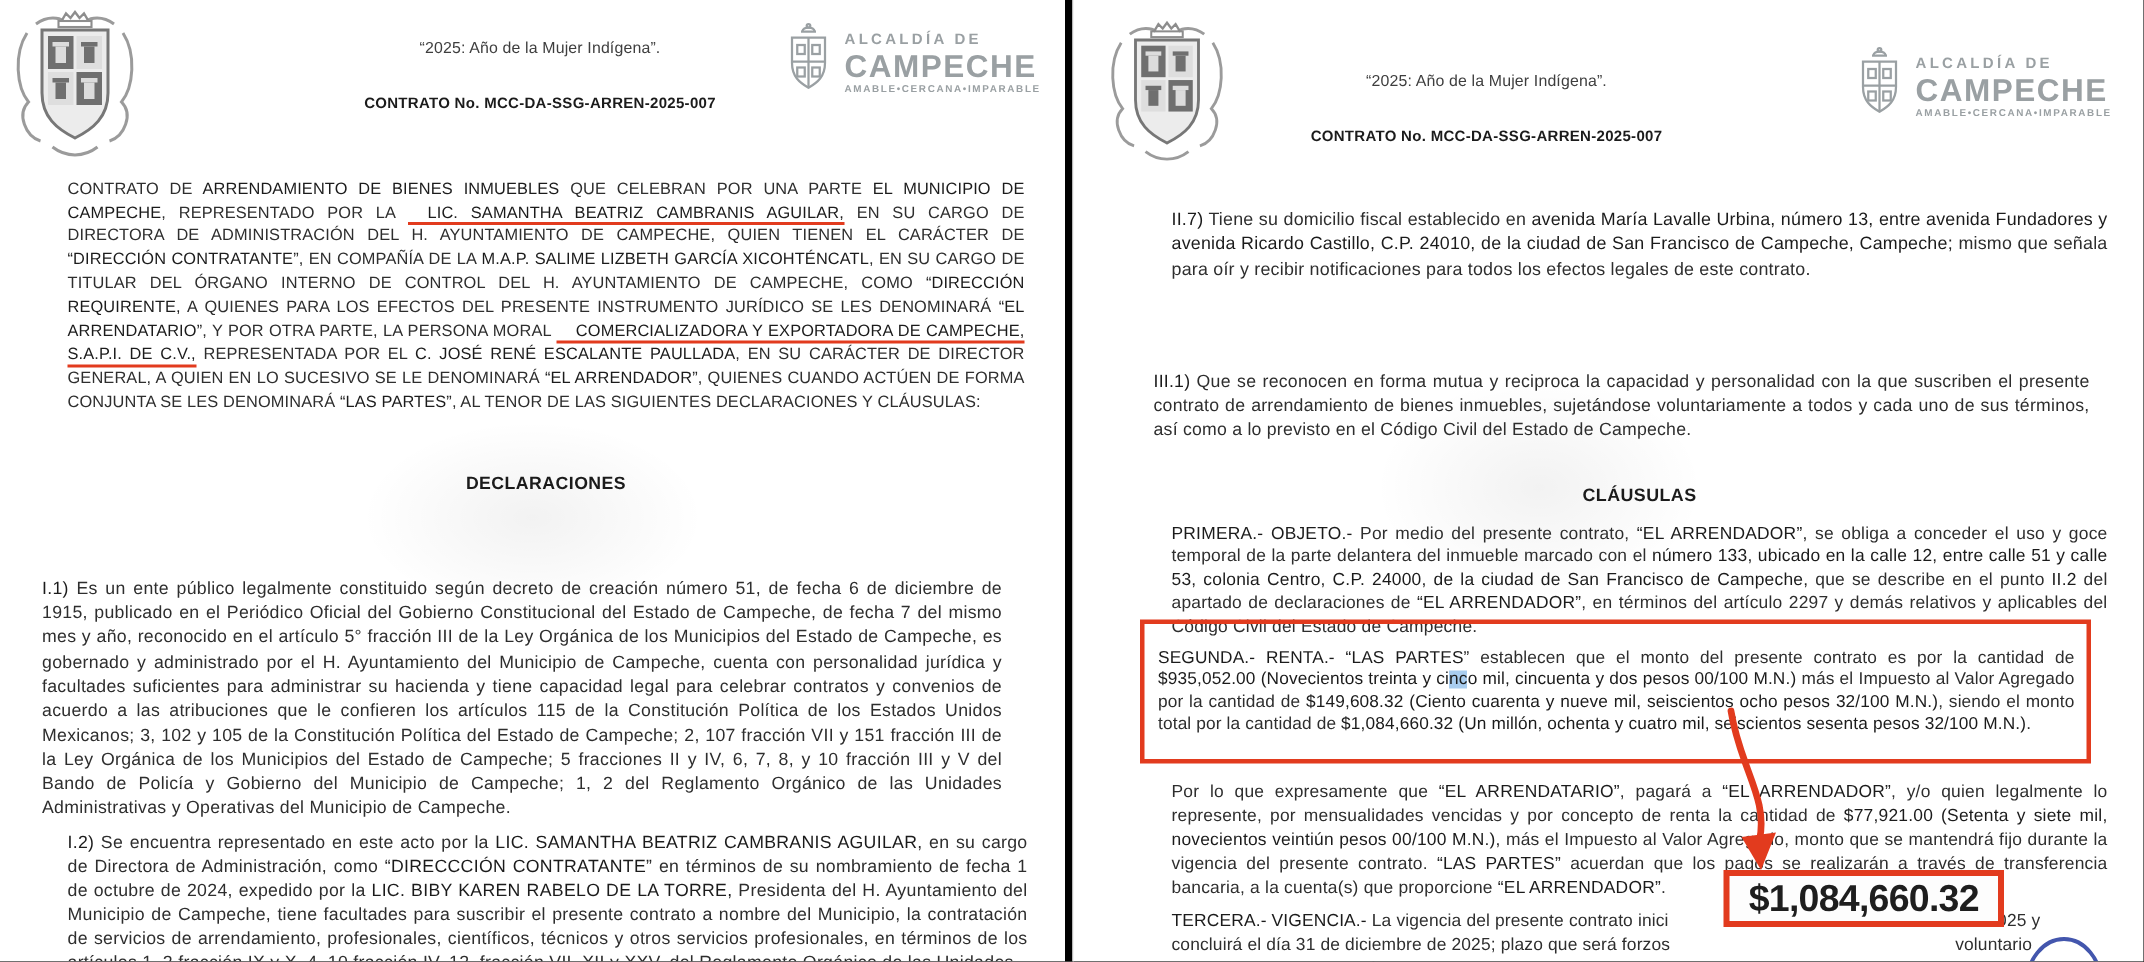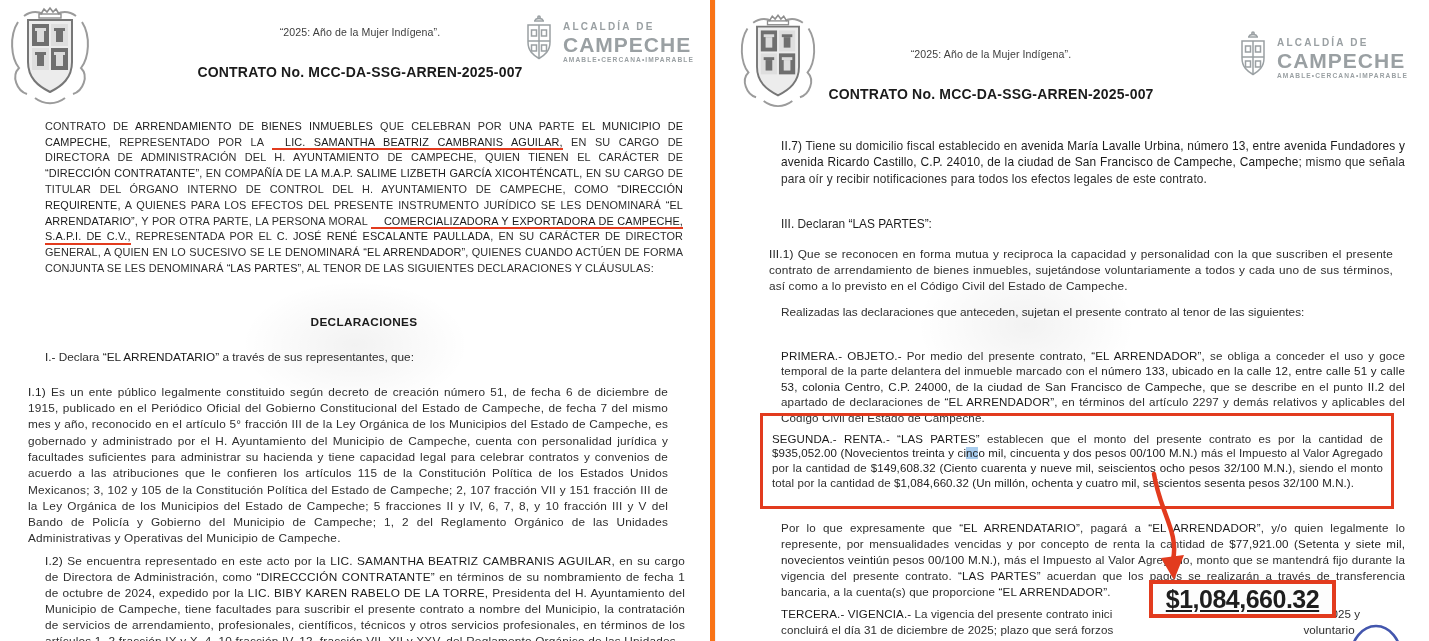--- a/index.html
+++ b/index.html
@@ -2,29 +2,29 @@
 <html style="--red: #e23b1e; --sel: #a9cdef; --pen: #4356ad;"><head>
 <meta charset="utf-8">
 <style>
   :root{
     --red:#e23b1e; --sel:#a9cdef; --pen:#4356ad;
     --ink:#2e2e2e; --ink-b:#1b1b1b; --logo:#9aa0a3;
   }
   *{box-sizing:border-box;}
   html,body{margin:0;padding:0;}
   body{font-family:"Liberation Sans","DejaVu Sans",sans-serif;background:#fff;}
-  .canvas{position:relative;width:1429px;height:641px;background:#f97316;overflow:hidden;}
+  .canvas{position:relative;width:1429px;height:641px;background:#000000;overflow:hidden;}
   .page{position:absolute;top:0;height:641px;background:#fff;overflow:hidden;}
   .page-left{left:0;width:710px;}
   .page-right{left:715px;width:714px;border-left:1px solid #f2f2f2;}
 
   .coat{position:absolute;}
   .head-center{position:absolute;text-align:center;}
   .slogan{position:absolute;width:100%;font-size:10.6px;color:#3e3e3e;letter-spacing:0.1px;}
-  .contract-no{position:absolute;width:100%;font-size:14px;font-weight:700;color:var(--ink-b);letter-spacing:0.2px;}
+  .contract-no{position:absolute;width:100%;font-size:10px;font-weight:700;color:var(--ink-b);letter-spacing:0.2px;}
 
   .logo{position:absolute;display:flex;align-items:center;color:var(--logo);}
   .logo-text{margin-left:7px;line-height:1;}
   .logo-l1{font-size:10px;letter-spacing:2.2px;font-weight:600;margin-top:8px;}
   .logo-l2{font-size:21px;font-weight:700;letter-spacing:1px;margin-top:2px;}
   .logo-l3{font-size:6.6px;font-weight:700;letter-spacing:1.1px;margin-top:2px;}
 
   .para{position:absolute;color:var(--ink);text-align:justify;}
   .para .b{font-weight:400;color:var(--ink-b);}
   .ul-red{border-bottom:2.6px solid var(--red);padding-bottom:0.5px;padding-left:13px;}
@@ -46,21 +46,21 @@
   .p-realizadas{left:65px;top:292px;width:624px;font-size:11.8px;line-height:16px;}
   .h-clausulas{left:65px;top:311px;width:624px;font-size:11.9px;}
   .p-primera{left:65px;top:336px;width:624px;font-size:11.6px;line-height:15.6px;letter-spacing:0.15px;}
   .segunda-box{position:absolute;left:44px;top:413px;width:634px;border:3px solid var(--red);padding:4px 8px 3px 9px;background:transparent;}
   .p-segunda{position:static;font-size:11.5px;line-height:14.9px;letter-spacing:0.1px;color:var(--ink);text-align:justify;}
   .p-porloque{left:65px;top:508px;width:624px;font-size:11.6px;line-height:16.2px;letter-spacing:0.15px;}
   .p-tercera{left:65px;top:594px;width:640px;font-size:11.6px;line-height:16.4px;text-align:left;letter-spacing:0.1px;}
 
   .callout{position:absolute;left:433px;top:580px;width:187px;height:38px;border:4px solid var(--red);
            background:#fdfdfd;display:flex;align-items:center;justify-content:center;z-index:5;}
-  .callout-text{font-size:25px;font-weight:700;color:#1e1e1e;letter-spacing:-0.5px;white-space:nowrap;text-decoration:underline;}
+  .callout-text{font-size:25px;font-weight:700;color:#1e1e1e;letter-spacing:-0.5px;white-space:nowrap;}
 
   .overlay{position:absolute;left:0;top:0;width:714px;height:641px;pointer-events:none;z-index:6;}
   .watermark{position:absolute;pointer-events:none;background:radial-gradient(ellipse,rgba(0,0,0,0.05),transparent 70%);}
 </style>
 </head>
 <body>
 
 <div class="canvas">
 
   <section class="page page-left">
@@ -113,21 +113,20 @@
         <div class="logo-l1">ALCALDÍA DE</div>
         <div class="logo-l2">CAMPECHE</div>
         <div class="logo-l3">AMABLE•CERCANA•IMPARABLE</div>
       </div>
     </div>
 
     <div class="watermark" style="left:240px;top:280px;width:230px;height:130px;"></div>
 
     <p class="para p-intro"><span>CONTRATO DE </span><span class="b">ARRENDAMIENTO DE BIENES INMUEBLES</span><span> QUE CELEBRAN POR UNA PARTE </span><span class="b">EL MUNICIPIO DE CAMPECHE</span><span>, REPRESENTADO POR LA </span><span class="b ul-red">LIC. SAMANTHA BEATRIZ CAMBRANIS AGUILAR,</span><span> EN SU CARGO DE DIRECTORA DE ADMINISTRACIÓN DEL H. AYUNTAMIENTO DE CAMPECHE, QUIEN TIENEN EL CARÁCTER DE </span><span class="b">“DIRECCIÓN CONTRATANTE”</span><span>, EN COMPAÑÍA DE LA </span><span class="b">M.A.P. SALIME LIZBETH GARCÍA XICOHTÉNCATL</span><span>, EN SU CARGO DE TITULAR DEL ÓRGANO INTERNO DE CONTROL DEL H. AYUNTAMIENTO DE CAMPECHE, COMO </span><span class="b">“DIRECCIÓN REQUIRENTE,</span><span> A QUIENES PARA LOS EFECTOS DEL PRESENTE INSTRUMENTO JURÍDICO SE LES DENOMINARÁ </span><span class="b">“EL ARRENDATARIO”</span><span>,  Y POR OTRA PARTE, LA PERSONA MORAL </span><span class="b ul-red">COMERCIALIZADORA Y EXPORTADORA DE CAMPECHE, S.A.P.I. DE C.V.,</span><span> REPRESENTADA POR EL </span><span class="b">C. JOSÉ RENÉ ESCALANTE PAULLADA</span><span>, EN SU CARÁCTER DE DIRECTOR GENERAL, A QUIEN EN LO SUCESIVO SE LE DENOMINARÁ </span><span class="b">“EL ARRENDADOR”</span><span>, QUIENES CUANDO ACTÚEN DE FORMA CONJUNTA SE LES DENOMINARÁ </span><span class="b">“LAS PARTES”</span><span>, AL TENOR DE LAS SIGUIENTES DECLARACIONES Y CLÁUSULAS:</span></p>
     <h3 class="doc-h h-declaraciones">DECLARACIONES</h3>
-    <p class="para p-declara"><span class="b">I.-</span><span> Declara </span><span class="b">“EL ARRENDATARIO”</span><span> a través de sus representantes, que:</span></p>
     <p class="para p-i1"><span class="b">I.1)</span><span> Es un ente público legalmente constituido según decreto de creación número 51, de fecha 6 de diciembre de 1915, publicado en el Periódico Oficial del Gobierno Constitucional del Estado de Campeche, de fecha 7 del mismo mes y año, reconocido en el artículo 5° fracción III de la Ley Orgánica de los Municipios del Estado de Campeche, es gobernado y administrado por el H. Ayuntamiento del Municipio de Campeche, cuenta con personalidad jurídica y facultades suficientes para administrar su hacienda y tiene capacidad legal para celebrar contratos y convenios de acuerdo a las atribuciones que le confieren los artículos 115 de la Constitución Política de los Estados Unidos Mexicanos; 3, 102 y 105 de la Constitución Política del Estado de Campeche; 2, 107 fracción VII y 151 fracción III de la Ley Orgánica de los Municipios del Estado de Campeche; 5 fracciones II y IV, 6, 7, 8, y 10 fracción III y V del Bando de Policía y Gobierno del Municipio de Campeche; 1, 2 del Reglamento Orgánico de las Unidades Administrativas y Operativas del Municipio de Campeche.</span></p>
     <p class="para p-i2"><span class="b">I.2)</span><span> Se encuentra representado en este acto por la </span><span class="b">LIC. SAMANTHA BEATRIZ CAMBRANIS AGUILAR</span><span>, en su cargo de Directora de Administración, como </span><span class="b">“DIRECCCIÓN CONTRATANTE”</span><span> en términos de su nombramiento de fecha 1 de octubre de 2024, expedido por la </span><span class="b">LIC. BIBY KAREN RABELO DE LA TORRE,</span><span> Presidenta del H. Ayuntamiento del Municipio de Campeche, tiene facultades para suscribir el presente contrato a nombre del Municipio, la contratación de servicios de arrendamiento, profesionales, científicos, técnicos y otros servicios profesionales, en términos de los artículos 1, 2 fracción IX y X, 4, 10 fracción IV, 12, fracción VII, XII y XXV, del Reglamento Orgánico de las Unidades</span></p>
   </section>
 
   <section class="page page-right">
 
     <svg class="coat" style="left:20px;top:12px;" width="84" height="98" viewBox="0 0 88 100">
       <g stroke="#9b9b9b" fill="none" stroke-width="2">
         <path d="M12,16 C3,30 5,52 13,62 C5,70 11,85 21,88"></path>
         <path d="M76,16 C85,30 83,52 75,62 C83,70 77,85 67,88"></path>
@@ -174,23 +173,22 @@
       <div class="logo-text">
         <div class="logo-l1">ALCALDÍA DE</div>
         <div class="logo-l2">CAMPECHE</div>
         <div class="logo-l3">AMABLE•CERCANA•IMPARABLE</div>
       </div>
     </div>
 
     <div class="watermark" style="left:200px;top:250px;width:220px;height:150px;"></div>
 
     <p class="para p-ii7"><span class="b">II.7)</span><span> Tiene su domicilio fiscal establecido en </span><span class="b">avenida María Lavalle Urbina, número 13, entre avenida Fundadores y avenida Ricardo Castillo, C.P. 24010, de la ciudad de San Francisco de Campeche, Campeche;</span><span> mismo que señala para oír y recibir notificaciones para todos los efectos legales de este contrato.</span></p>
-    <p class="para p-iii"><span class="b">III.</span><span> Declaran </span><span class="b">“LAS PARTES”:</span></p>
     <p class="para p-iii1"><span class="b">III.1)</span><span> Que se reconocen en forma mutua y reciproca la capacidad y personalidad con la que suscriben el presente contrato de arrendamiento de bienes inmuebles, sujetándose voluntariamente a todos y cada uno de sus términos, así como a lo previsto en el Código Civil del Estado de Campeche.</span></p>
-    <p class="para p-realizadas"><span>Realizadas las declaraciones que anteceden, sujetan el presente contrato al tenor de las siguientes:</span></p>
+    <h3 class="doc-h h-clausulas">CLÁUSULAS</h3>
     <p class="para p-primera"><span class="b">PRIMERA.- OBJETO.-</span><span> Por medio del presente contrato, </span><span class="b">“EL ARRENDADOR”,</span><span> se obliga a conceder el uso y goce temporal de la parte delantera del inmueble marcado con el </span><span class="b">número 133, ubicado en la calle 12, entre calle 51 y calle 53, colonia Centro, C.P. 24000, de la ciudad de San Francisco de Campeche,</span><span> que se describe en el punto </span><span class="b">II.2</span><span> del apartado de declaraciones de </span><span class="b">“EL ARRENDADOR”</span><span>, en términos del artículo 2297 y demás relativos y aplicables del Código Civil del Estado de Campeche.</span></p>
 
     <div class="segunda-box">
       <p class="para p-segunda"><span class="b">SEGUNDA.- RENTA.- “LAS PARTES”</span><span> establecen que el monto del presente contrato es por la cantidad de </span><span class="b">$935,052.00 (Novecientos treinta y ci</span><span class="b hl">nc</span><span class="b">o mil, cincuenta y dos pesos 00/100 M.N.)</span><span> más el Impuesto al Valor Agregado por la cantidad de </span><span class="b">$149,608.32 (Ciento cuarenta y nueve mil, seiscientos ocho pesos 32/100 M.N.)</span><span>, siendo el monto total por la cantidad de </span><span class="b">$1,084,660.32 (Un millón, ochenta y cuatro mil, seiscientos sesenta pesos 32/100 M.N.)</span><span>.</span></p>
     </div>
 
     <p class="para p-porloque"><span>Por lo que expresamente que </span><span class="b">“EL ARRENDATARIO”</span><span>, pagará a </span><span class="b">“EL ARRENDADOR”</span><span>, y/o quien legalmente lo represente, por mensualidades vencidas y por concepto de renta la cantidad de </span><span class="b">$77,921.00 (Setenta y siete mil, novecientos veintiún pesos 00/100 M.N.),</span><span> más el Impuesto al Valor Agregado, monto que se mantendrá fijo durante la vigencia del presente contrato. </span><span class="b">“LAS PARTES”</span><span> acuerdan que los pagos se realizarán a través de transferencia bancaria, a la cuenta(s) que proporcione </span><span class="b">“EL ARRENDADOR”</span><span>.</span></p>
     <p class="para p-tercera"><span class="b">TERCERA.- VIGENCIA.-</span><span> La vigencia del presente contrato inici</span><span class="gap" style="width: 196px;"></span><span>de 2025 y</span><br><span>concluirá el día 31 de diciembre de 2025; plazo que será forzos</span><span class="gap" style="width: 190px;"></span><span>voluntario</span><br><span>para </span><span class="b">“EL ARRENDATARIO”</span><span>.</span></p>
 
     <div class="callout">

